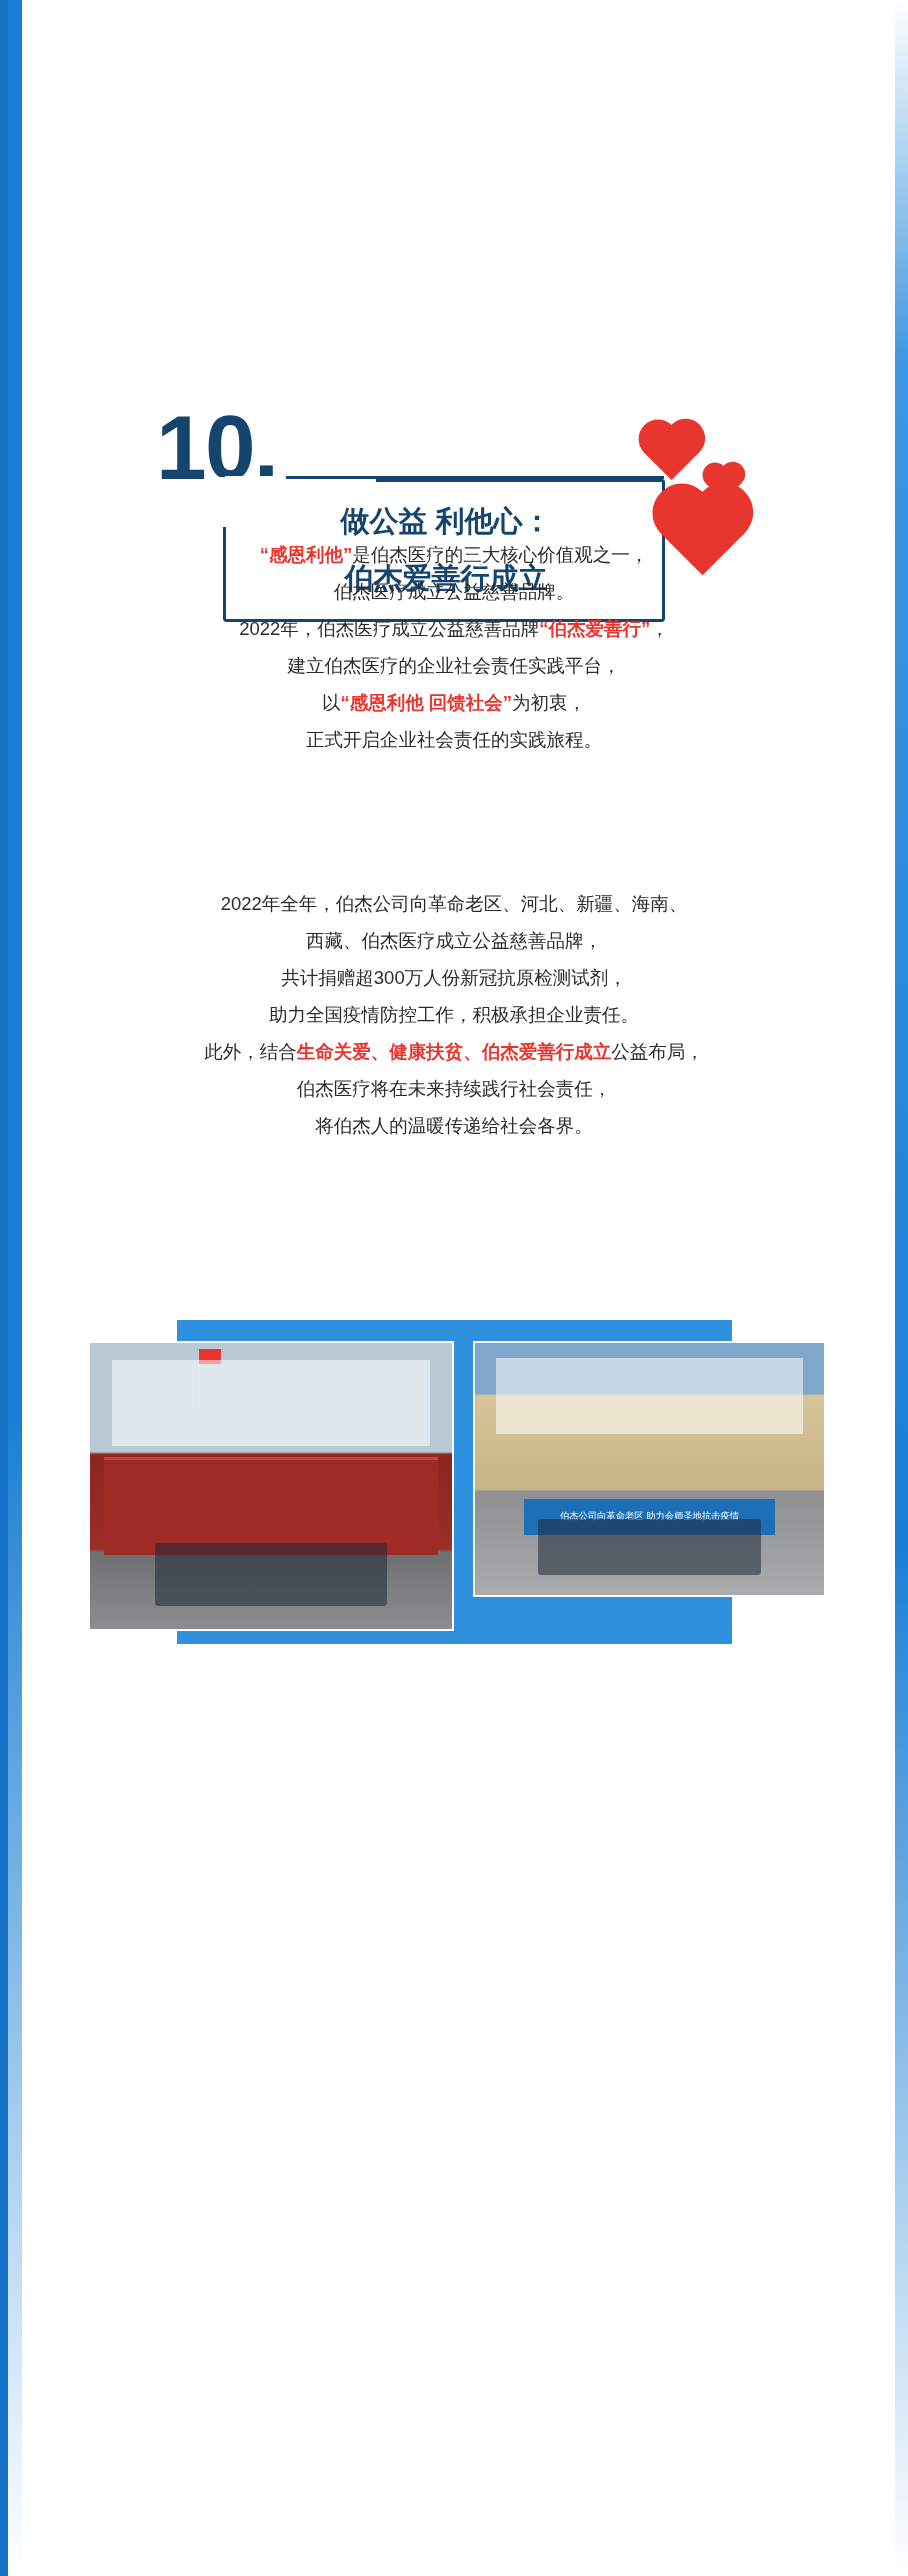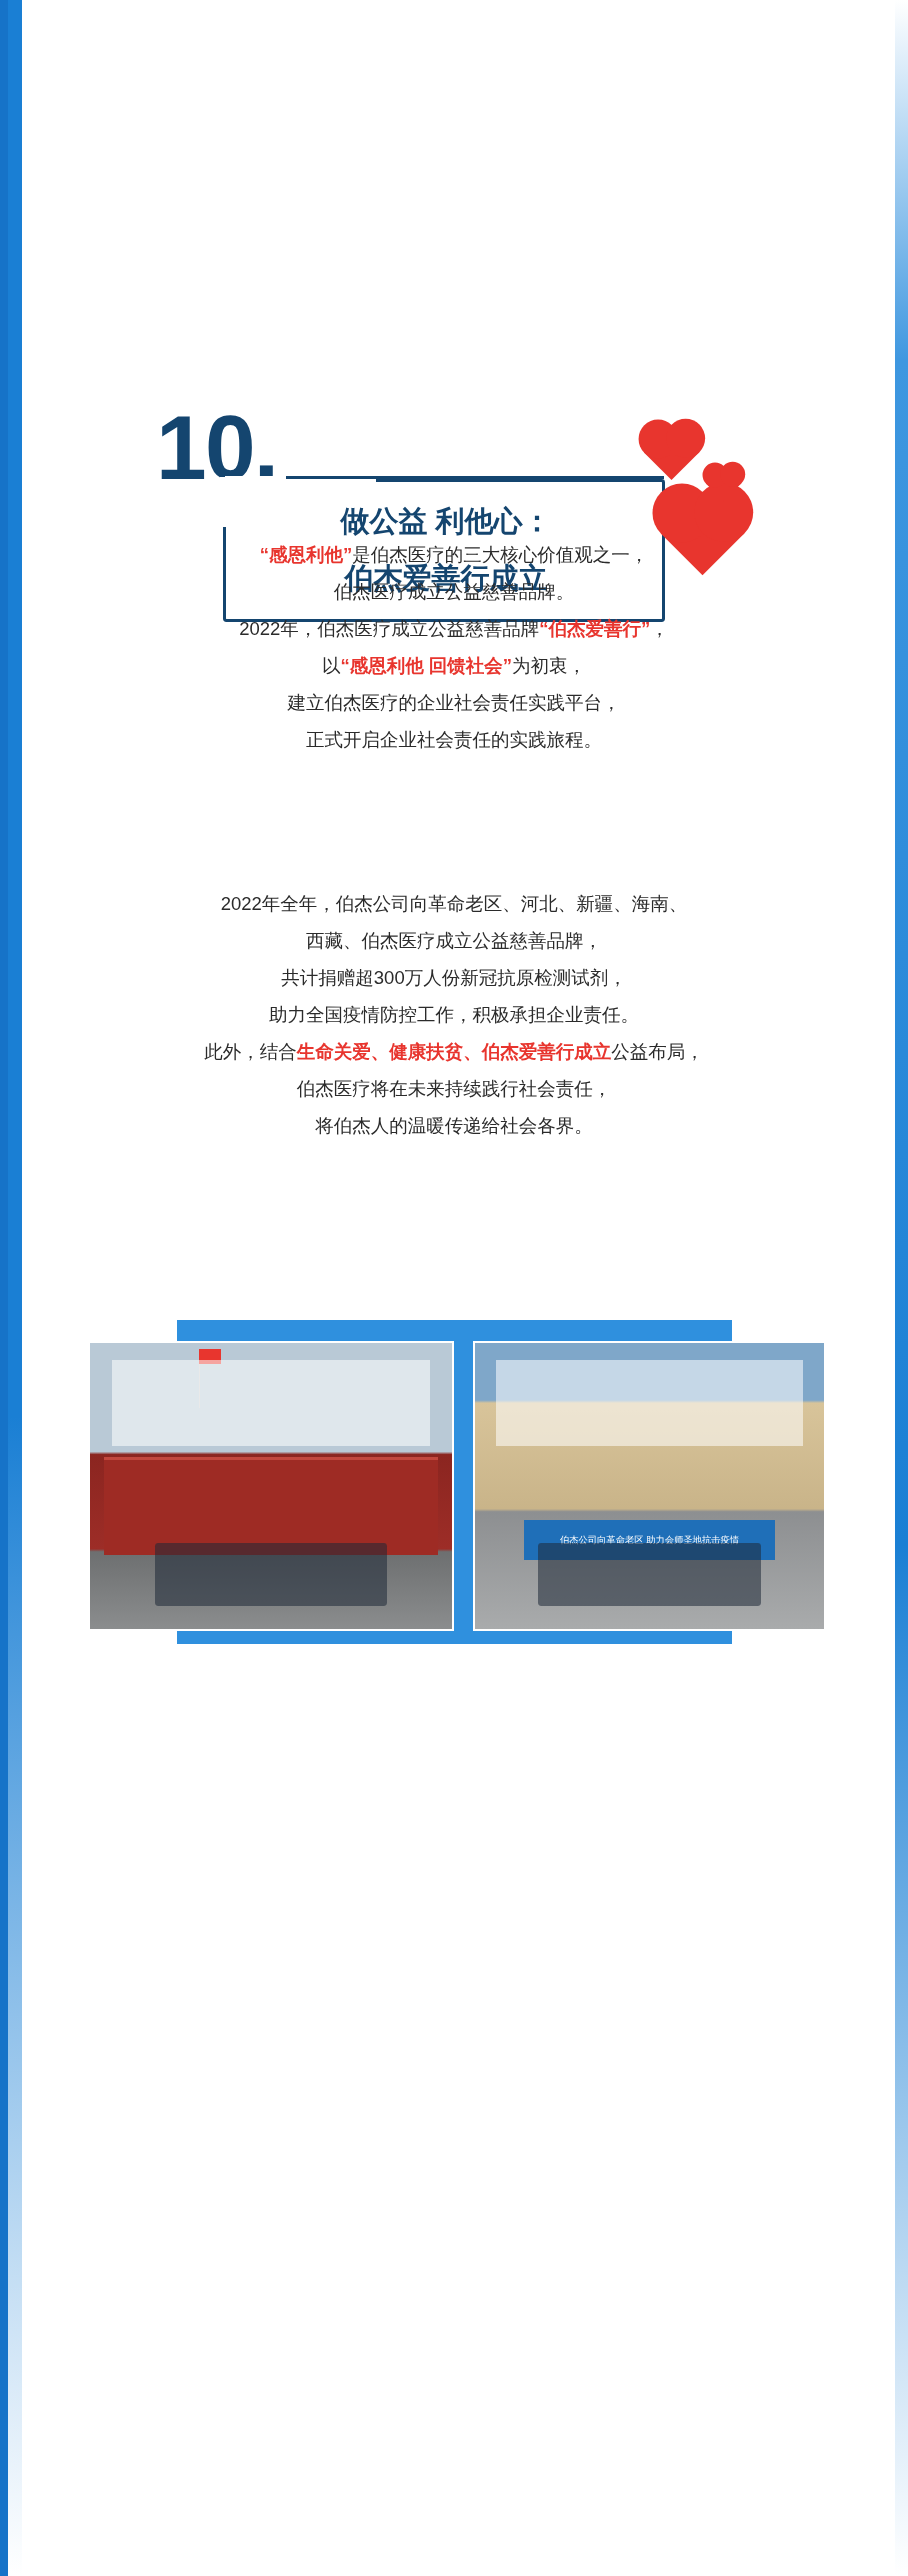--- a/index.html
+++ b/index.html
@@ -144,21 +144,21 @@
     border: 2.5px solid #ffffff;
     box-sizing: border-box;
   }
   .photo-left {
     left: 88px; top: 1341px;
     width: 366px; height: 290px;
     background: linear-gradient(#b9c9d6 0%, #b9c9d6 38%, #8b2520 39%, #9d2d27 72%, #6d6f70 73%, #8b8d8e 100%);
   }
   .photo-right {
     left: 473px; top: 1341px;
-    width: 353px; height: 290px;
+    width: 353px; height: 256px;
     background: linear-gradient(#7fa7c9 0%, #7fa7c9 20%, #d8c49a 21%, #c9b489 58%, #8d8f91 59%, #a9abac 100%);
   }
   .ph-building {
     position: absolute;
     left: 6%; top: 6%;
     width: 88%; height: 30%;
     background: rgba(255,255,255,0.55);
   }
   .ph-truck {
     position: absolute;
@@ -248,24 +248,24 @@
 </div>
 
 <div class="para para1">
   <div>
     <span class="em-red">“感恩利他”</span><span>是伯杰医疗的三大核心价值观之一，</span>
   </div>
   <div>伯杰医疗成立公益慈善品牌。</div>
   <div>
     <span>2022年，伯杰医疗成立公益慈善品牌</span><span class="em-red">“伯杰爱善行”</span><span>，</span>
   </div>
+  <div>建立伯杰医疗的企业社会责任实践平台，</div>
   <div>
     <span>以</span><span class="em-red">“感恩利他 回馈社会”</span><span>为初衷，</span>
   </div>
-  <div>建立伯杰医疗的企业社会责任实践平台，</div>
   <div>正式开启企业社会责任的实践旅程。</div>
 </div>
 
 <div class="para para2">
   <div>2022年全年，伯杰公司向革命老区、河北、新疆、海南、</div>
   <div>西藏、伯杰医疗成立公益慈善品牌，</div>
   <div>共计捐赠超300万人份新冠抗原检测试剂，</div>
   <div>助力全国疫情防控工作，积极承担企业责任。</div>
   <div>
     <span>此外，结合</span><span class="em-red">生命关爱、健康扶贫、伯杰爱善行成立</span><span>公益布局，</span>

